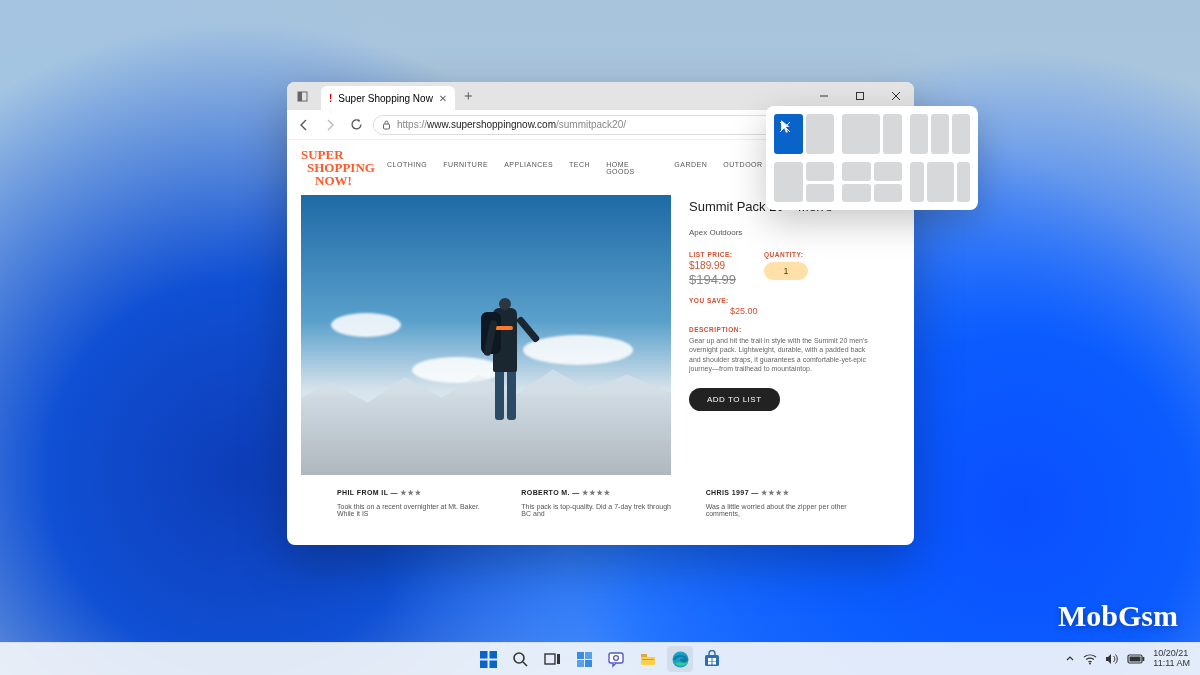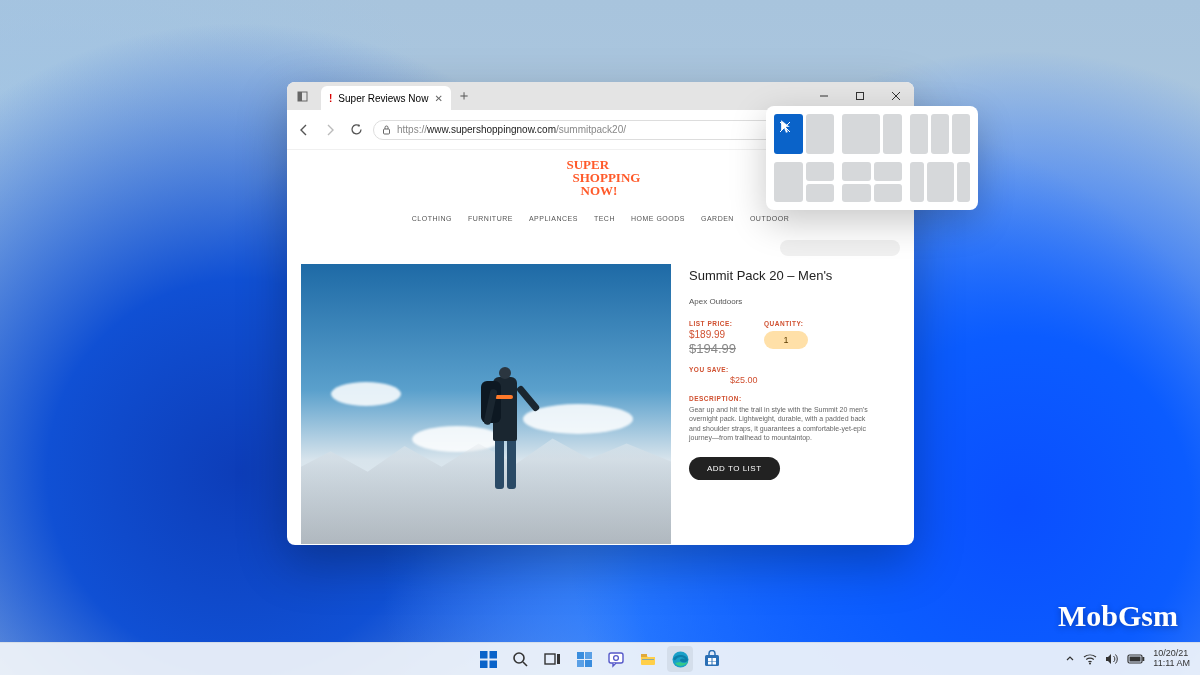--- a/index.html
+++ b/index.html
@@ -45,36 +45,36 @@
     display: flex; align-items: center; gap: 6px;
     padding: 0 8px; height: 24px;
     min-width: 130px;
   }
   .tab .fav { color:#d80000; font-weight:bold; }
   .tab .close { color:#666; font-size:10px; }
   .newtab { width:26px; display:flex; align-items:center; justify-content:center; color:#555; font-size:14px; }
   .titlebar .spacer { flex:1; }
   .winbtn { width:36px; display:flex; align-items:center; justify-content:center; color:#333; font-size:10px; }
   .addrbar {
-    height: 40px; background:#fff; border-bottom:1px solid #f0f0f0;
+    height: 30px; background:#fff; border-bottom:1px solid #f0f0f0;
     display:flex; align-items:center; gap:8px; padding:0 8px;
     font-size:10px; color:#444;
   }
   .navicon { width:18px; height:18px; display:flex; align-items:center; justify-content:center; color:#555; }
   .urlbox {
     flex:1; border:1px solid #ddd; border-radius:12px; height:20px;
     display:flex; align-items:center; padding:0 8px; gap:6px; color:#555;
     font-size:10px;
   }
   .urlbox .lock { font-size:9px; }
   .urltext .host { color:#222; }
   .urltext .path { color:#888; }
   
   .page { flex:1; overflow:hidden; position:relative; font-size:10px; }
-  .storeheader { display:flex; align-items:center; padding:8px 14px; gap:18px;flex-direction:column; }
+  .storeheader { display:flex; align-items:center; padding:8px 14px; gap:18px; }
   .logo { width:68px; font-family: "Comic Sans MS", cursive; font-weight:bold; color:#ff5a2a; font-size:13px; line-height:1; }
   .logo span{ display:block; }
   .storenav { display:flex; gap:16px; font-size:7px; letter-spacing:.5px; color:#555; }
   .searchpill { margin-left:auto; width:120px; height:16px; border-radius:8px; background:#f0f0f0; }
   .productrow { display:flex; padding:0 14px; gap:18px; }
   .hero {
     width:370px; height:280px; background:#bcd6e6;
     position:relative; overflow:hidden;
   }
   
@@ -156,21 +156,21 @@
 <div class="browser">
   <div class="titlebar">
     <div class="pre">
       <svg width="11" height="11" viewBox="0 0 11 11">
           <rect x="1" y="1" width="9" height="9" fill="none" stroke="#666" stroke-width="1"></rect>
           <rect x="1" y="1" width="4" height="9" fill="#666"></rect>
         </svg>
     </div>
     <div class="tab">
       <span class="fav">!</span>
-      <span>Super Reviews Now</span>
+      <span>Super Shopping Now</span>
       <span class="close">✕</span>
     </div>
     <div class="newtab">＋</div>
     <div class="spacer"></div>
     <div class="winbtn">
       <svg width="10" height="10">
           <line x1="1" y1="5" x2="9" y2="5" stroke="#333" stroke-width="1"></line>
         </svg>
     </div>
     <div class="winbtn">

